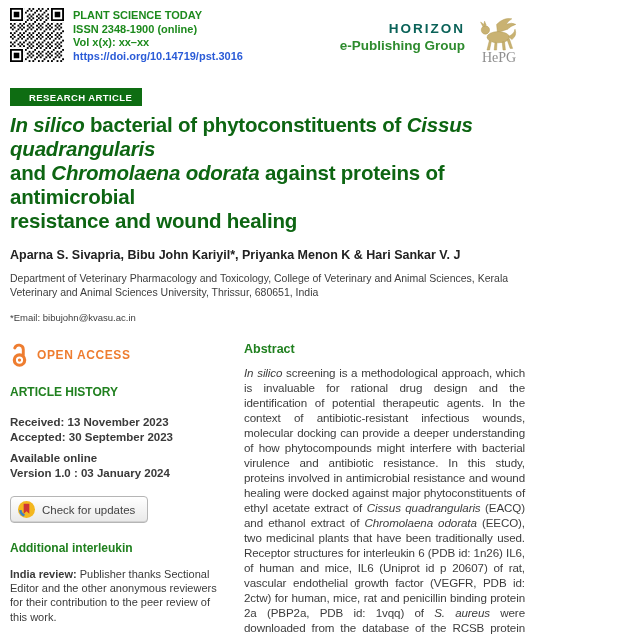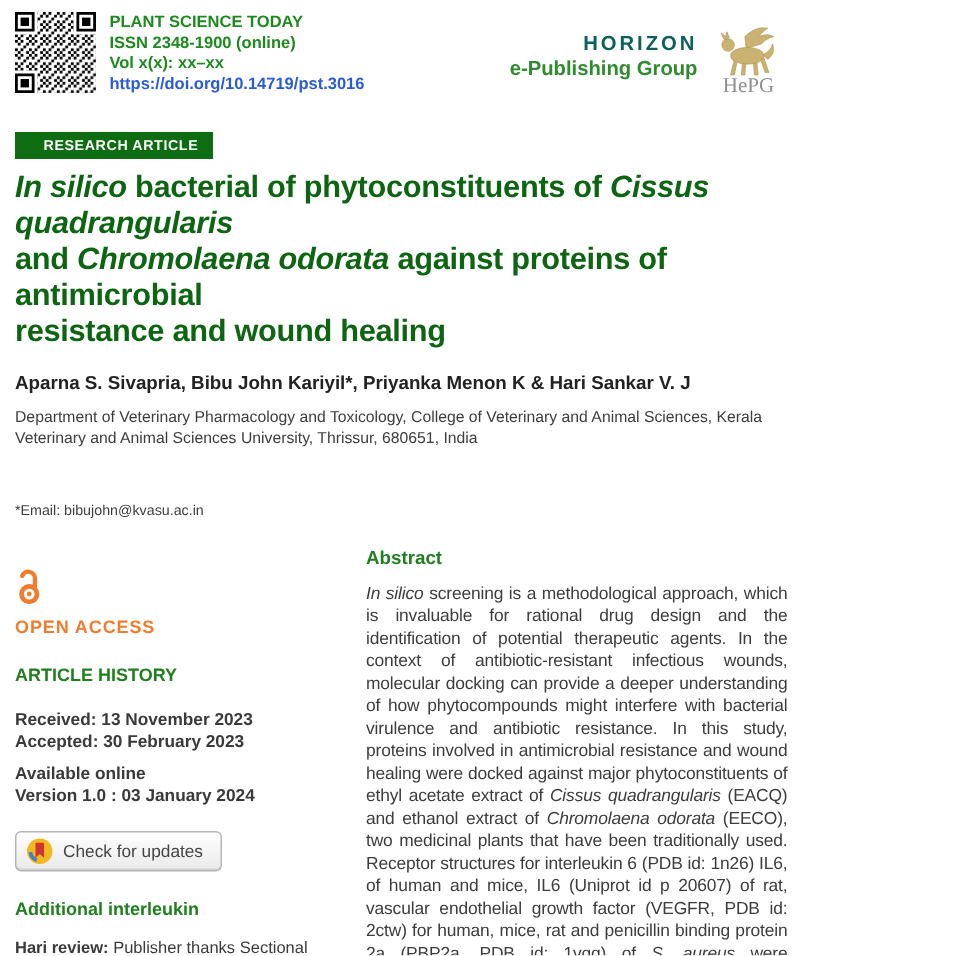--- a/index.html
+++ b/index.html
@@ -27,26 +27,26 @@
   .pub-logo{display:flex;flex-direction:column;align-items:center;width:52px;}
   .hepg{font-family:"Liberation Serif",serif;color:var(--hepg-gray);font-size:14px;margin-top:-2px;}
 
   
   .badge{display:inline-block;background:var(--badge-green);color:#fff;font-size:9.5px;
          font-weight:700;letter-spacing:.4px;padding:4px 10px 3px 19px;margin-top:22px;}
   h1.title{margin-top:7px;color:var(--title-green);font-size:20.5px;line-height:24px;
            font-weight:700;letter-spacing:-0.2px;}
   .authors{margin-top:15px;font-size:12.5px;font-weight:700;color:#222;}
   .affiliation{margin-top:9px;font-size:10.5px;line-height:14px;color:var(--text-dark);max-width:620px;}
-  .email-line{margin-top:36px;font-size:9.5px;color:var(--text-dark);}
+  .email-line{margin-top:13px;font-size:9.5px;color:var(--text-dark);}
 
   
   .columns{display:flex;margin-top:17px;gap:16px;}
   .sidebar{width:218px;flex:0 0 218px;font-size:11px;line-height:14px;}
-  .oa-row{display:flex;gap:8px;margin-top:16px;flex-direction:column;}
+  .oa-row{display:flex;align-items:center;gap:8px;margin-top:3px;}
   .oa-text{color:var(--orange);font-weight:700;font-size:12px;letter-spacing:.6px;}
   .sb-h{color:var(--heading-green);font-size:12px;font-weight:700;margin-top:18px;}
   .hist{margin-top:16px;font-weight:700;font-size:11.5px;line-height:14.5px;color:#3a3a3a;}
   .hist2{margin-top:7px;font-weight:700;font-size:11.5px;line-height:14.5px;color:#3a3a3a;}
   .crossmark{display:flex;align-items:center;gap:7px;margin-top:16px;
              border:1px solid #b5b5b5;border-radius:4px;padding:4px 12px 4px 7px;
              background:linear-gradient(#ffffff,#e9e9e9);cursor:pointer;
              box-shadow:inset 0 -1px 0 #d2d2d2;font-family:"Liberation Sans",sans-serif;}
   .crossmark span{font-size:11.5px;color:#444;}
   .sb-p{margin-top:12px;font-size:11px;line-height:14.2px;color:#3a3a3a;}
@@ -148,38 +148,38 @@
             <circle cx="15" cy="27" r="8.2" stroke-width="5"></circle>
           </g>
           <circle cx="15" cy="27" r="2.6" fill="#ee7d30"></circle>
         </svg>
         <span class="oa-text">OPEN ACCESS</span>
       </div>
 
       <h3 class="sb-h">ARTICLE HISTORY</h3>
       <div class="hist">
         <div>Received: 13 November 2023</div>
-        <div>Accepted: 30 February 2023</div>
+        <div>Accepted: 30 September 2023</div>
       </div>
       <div class="hist2">
         <div>Available online</div>
         <div>Version 1.0 : 03 January 2024</div>
       </div>
 
       <button class="crossmark">
         <svg class="icon" width="17" height="17" viewBox="0 0 24 24" aria-hidden="true">
           <circle cx="12" cy="12" r="12" fill="#f3b71f"></circle>
           <path d="M1.5 13 a10.5 10.5 0 0 0 7 9 l1.2 -3.4 a7 7 0 0 1 -4.6 -6z" fill="#3e83c3"></path>
           <path d="M8 4 h8 v14 l-4 -3.5 -4 3.5z" fill="#cf3434"></path>
         </svg>
         <span>Check for updates</span>
       </button>
 
       <h3 class="sb-h">Additional interleukin</h3>
-      <p class="sb-p"><span class="seg-b">Hari review: </span><span>Publisher thanks Sectional Editor and the other anonymous reviewers for their contribution to the peer review of this work.</span></p>
+      <p class="sb-p"><span class="seg-b">India review: </span><span>Publisher thanks Sectional Editor and the other anonymous reviewers for their contribution to the peer review of this work.</span></p>
       <p class="sb-p gap"><span class="seg-b">Reprints &amp; permissions information</span><span> is available at </span><span class="seg-link">https://horizonepublishing.com/journals/index.php/PST/open_access_policy</span></p>
 
     </aside>
 
     <section class="abstract">
       <h3 class="sb-h">Abstract</h3>
       <p><span class="seg-i">In silico</span><span> screening is a methodological approach, which is invaluable for rational drug design and the identification of potential therapeutic agents. In the context of antibiotic-resistant infectious wounds, molecular docking can provide a deeper understanding of how phytocompounds might interfere with bacterial virulence and antibiotic resistance. In this study, proteins involved in antimicrobial resistance and wound healing were docked against major phytoconstituents of ethyl acetate extract of </span><span class="seg-i">Cissus quadrangularis</span><span> (EACQ) and ethanol extract of </span><span class="seg-i">Chromolaena odorata</span><span> (EECO), two medicinal plants that have been traditionally used. Receptor structures for interleukin 6 (PDB id: 1n26) IL6, of human and mice, IL6 (Uniprot id p 20607) of rat, vascular endothelial growth factor (VEGFR, PDB id: 2ctw) for human, mice, rat and penicillin binding protein 2a (PBP2a, PDB id: 1vqq) of </span><span class="seg-i">S. aureus</span><span> were downloaded from the database of the RCSB protein data bank. The ligand structures were downloaded from PubChem compound database in structure data file (.SDF) format. The docking studies were conducted using Autodock4. and the results of the docking analysis were visualised using Discovery Studio Visualizer. The docking log (dlg) file, featuring an RMSD table, provides binding energy values in Kcal/mol for each molecule at its optimal docked postures, offering insights into structural accuracy and ligand-receptor interaction strength in molecular docking simulations. </span></p>
     </section>
 
   </div>

